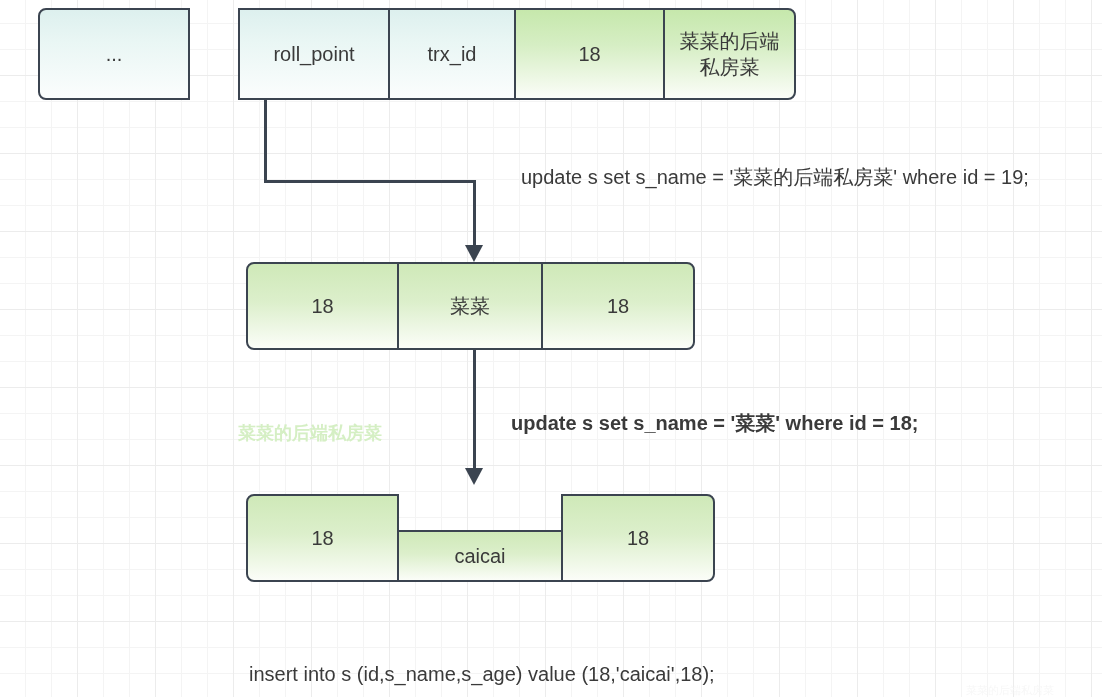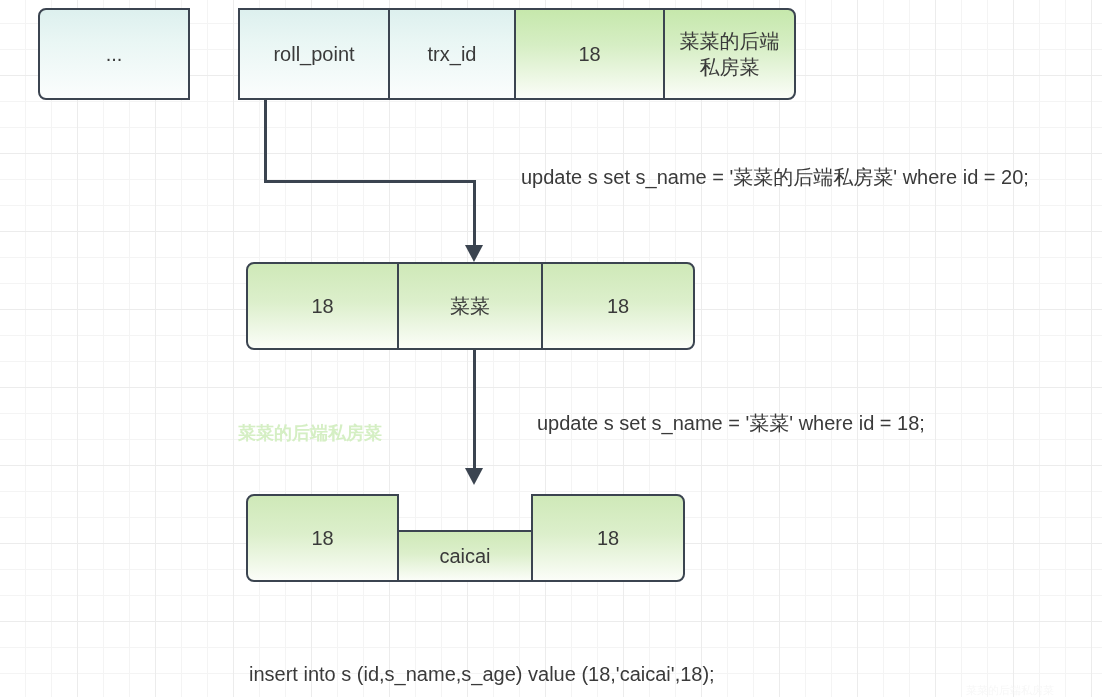--- a/index.html
+++ b/index.html
@@ -108,40 +108,40 @@
 私房菜</div>
   </div>
 
   <div class="connector">
     <div class="seg-v" style="left:264px; top:99px; height:84px;"></div>
     <div class="seg-h" style="left:264px; top:180px; width:212px;"></div>
     <div class="seg-v" style="left:473px; top:180px; height:70px;"></div>
     <div class="arrowhead" style="left:465px; top:245px;"></div>
   </div>
 
-  <div class="sqltext" style="left:521px; top:164px;">update s set s_name = '菜菜的后端私房菜' where id = 20;</div>
+  <div class="sqltext" style="left:521px; top:164px;">update s set s_name = '菜菜的后端私房菜' where id = 19;</div>
 
   <div class="row" style="left:246px; top:262px; height:88px;">
     <div class="cell greenflat" style="width:153px;">18</div>
     <div class="cell greenflat" style="width:146px;">菜菜</div>
     <div class="cell greenflat" style="width:154px;">18</div>
   </div>
 
   <div class="connector">
     <div class="seg-v" style="left:473px; top:350px; height:122px;"></div>
     <div class="arrowhead" style="left:465px; top:468px;"></div>
   </div>
 
-  <div class="sqltext" style="left:537px; top:410px;">update s set s_name = '菜菜' where id = 18;</div>
+  <div class="sqltext" style="left:511px; top:410px;font-weight:bold;">update s set s_name = '菜菜' where id = 18;</div>
 
   <div class="watermark" style="left:238px; top:421px;">菜菜的后端私房菜</div>
 
   <div class="row" style="left:246px; top:494px; height:88px;">
     <div class="cell greenflat" style="width:153px;">18</div>
-    <div class="cell greenflat" style="width:136px;margin-top:36px;">caicai</div>
+    <div class="cell greenflat" style="width:166px;margin-top:36px;">caicai</div>
     <div class="cell greenflat" style="width:154px;">18</div>
   </div>
 
   <div class="sqltext" style="left:249px; top:663px;">insert into s (id,s_name,s_age) value (18,'caicai',18);</div>
 
   <div class="watermark-faint" style="left:966px; top:683px;">菜菜的后端私房菜</div>
 
 </div>
 
 </body></html>

